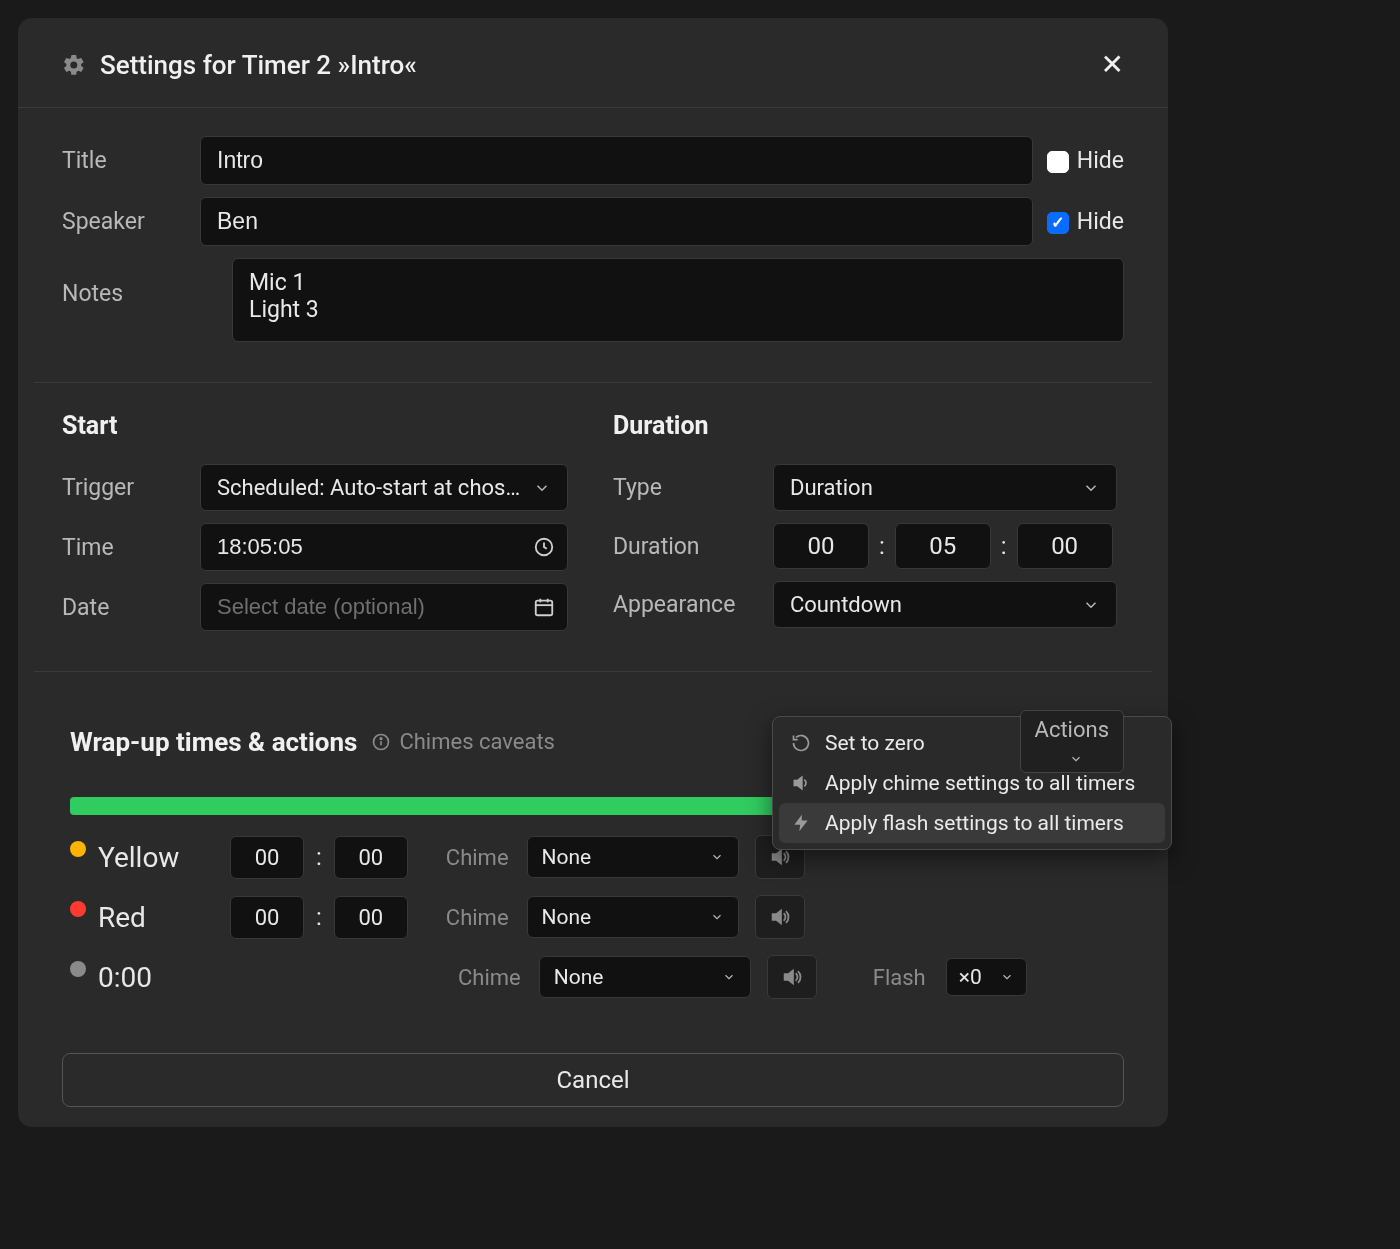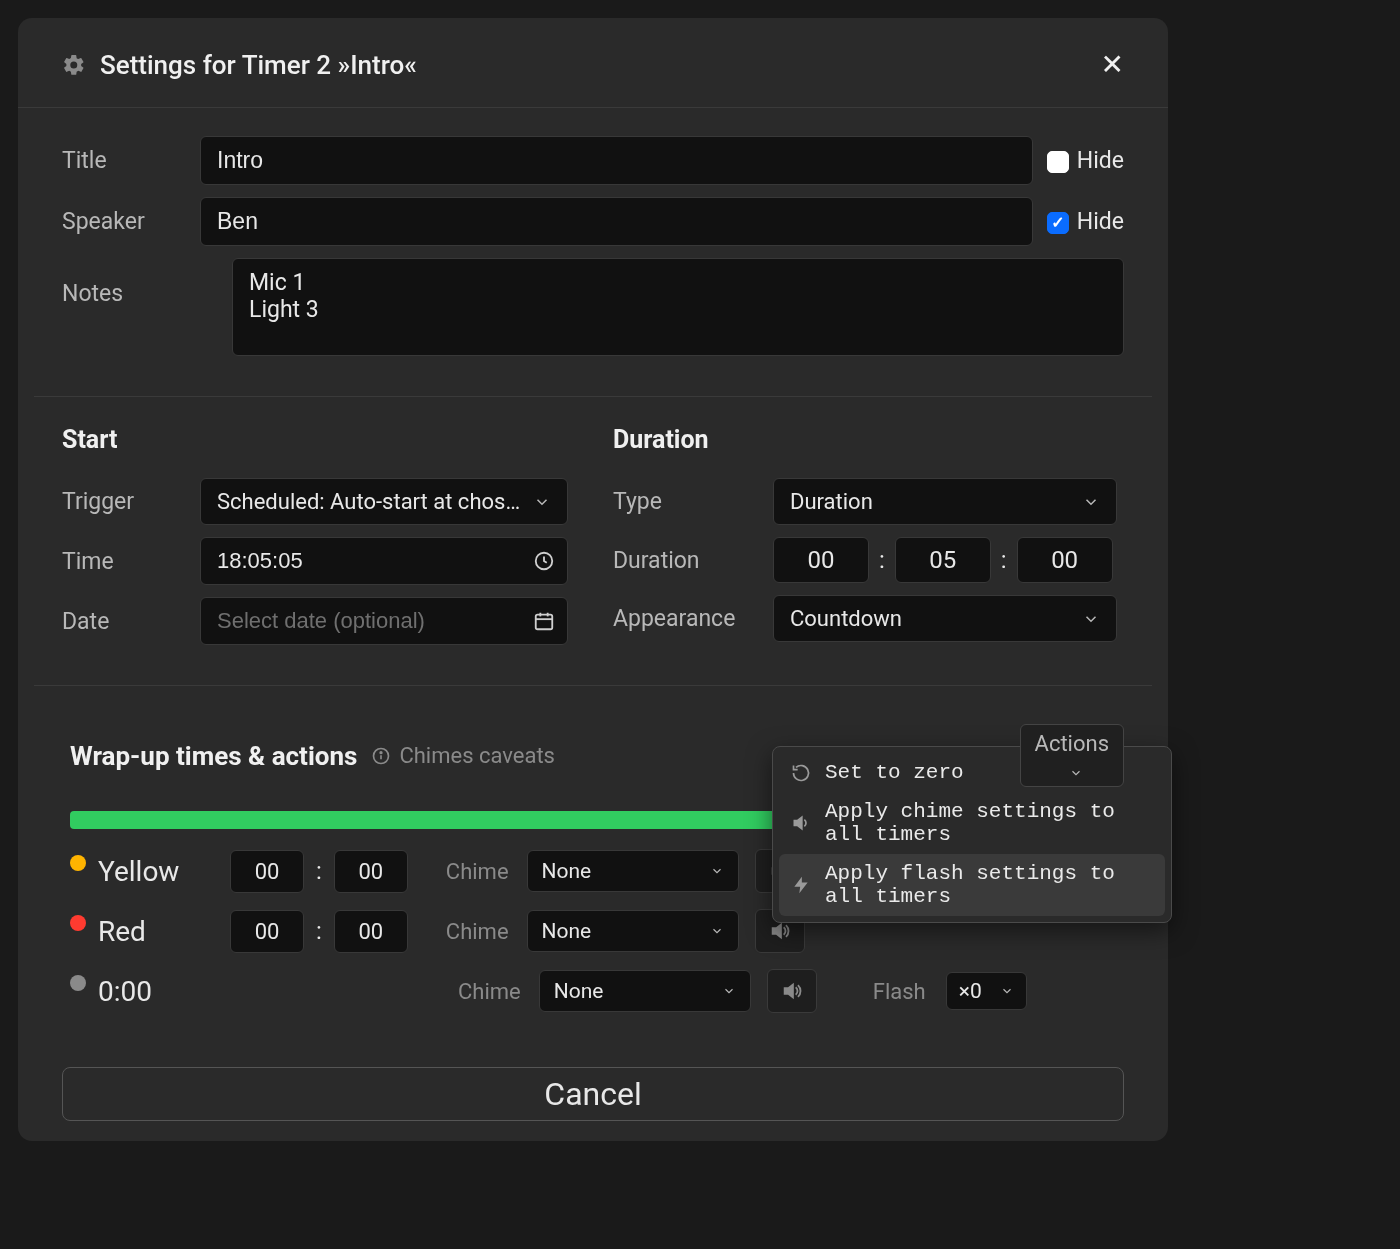--- a/index.html
+++ b/index.html
@@ -44,21 +44,21 @@
 }
 .text-input::placeholder { color: #6f6f6f; }
 .textarea {
   flex: 1;
   background: #111;
   border: 1px solid #383838;
   border-radius: 6px;
   padding: 10px 16px;
   font-size: 23px;
   color: #e8e8e8;
-  height: 98px;
+  height: 84px;
   resize: none;
   font-family: inherit;
 }
 .hide-box { display:flex; align-items:center; margin-left: 14px; }
 .checkbox {
   width: 22px; height: 22px; border-radius: 5px; margin-right: 8px;
   display:inline-flex; align-items:center; justify-content:center;
   position:relative; top:1px;
 }
 .cb-white { background:#fff; border:1px solid #fff; }
@@ -148,21 +148,21 @@
 .flash-select {
   background:#111; border:1px solid #383838; border-radius:6px;
   padding:6px 12px; font-size:21px; color:#e8e8e8;
   display:flex; align-items:center; gap:10px; cursor:pointer;
 }
 
 .footer-row { display:flex; gap:14px; padding:0 44px; margin-top:10px; }
 .footer-btn {
   flex:1; height:54px; border:1px solid #555; border-radius:8px;
   display:flex; align-items:center; justify-content:center;
-  font-size:32px; background:transparent; cursor:pointer;
+  font-size:24px; background:transparent; cursor:pointer;
 }
 .cancel { color:#e8e8e8; }
 .confirm { color:#31cc8b; }
 
 
 .popover {
   position:absolute;
   background:#2a2a2a; border:1px solid #4a4a4a; border-radius:8px;
   padding:6px; width:400px;
   box-shadow:0 8px 24px rgba(0,0,0,.5);
@@ -388,21 +388,21 @@
       </div>
       <span class="flash-label">Flash</span>
       <div class="flash-select">
         <span>×0</span>
         <svg class="chevron" style="width:14px;height:14px;" viewBox="0 0 24 24" fill="none" stroke="#b8b8b8" stroke-width="2">
             <polyline points="6 9 12 15 18 9"></polyline>
           </svg>
       </div>
     </div>
 
-    <div class="popover" style="top:60px; right:-4px;font-family:Liberation Mono, monospace;">
+    <div class="popover" style="top:44px; right:-4px;">
       <div class="pop-item">
         <svg class="pop-icon" viewBox="0 0 24 24" fill="none" stroke="#9a9a9a" stroke-width="2">
             <path d="M3 12a9 9 0 1 0 3-6.7"></path>
             <polyline points="3 3 3 8 8 8"></polyline>
           </svg>
         <span>Set to zero</span>
       </div>
       <div class="pop-item">
         <svg class="pop-icon" viewBox="0 0 24 24" fill="none" stroke="#9a9a9a" stroke-width="2">
             <polygon points="4 9 8 9 13 5 13 19 8 15 4 15 4 9" fill="#9a9a9a"></polygon>

